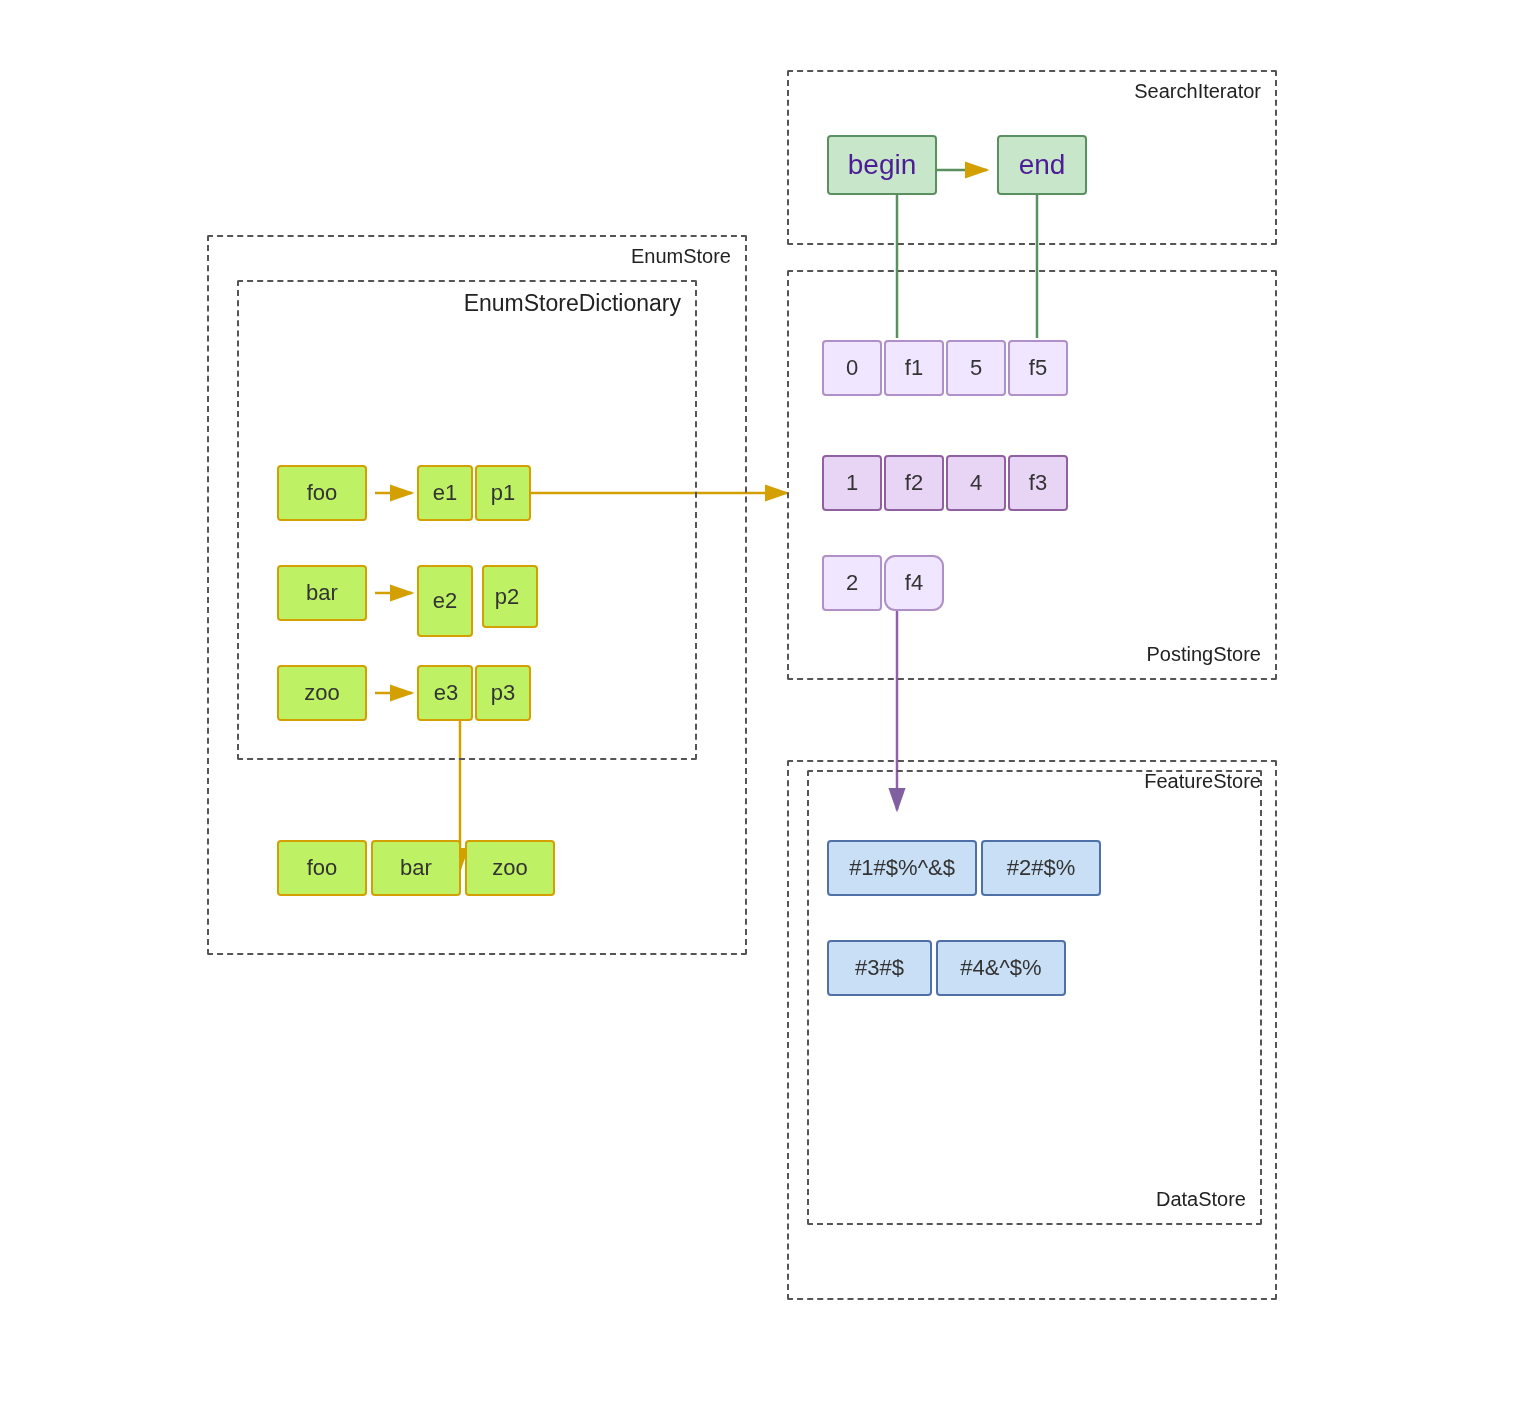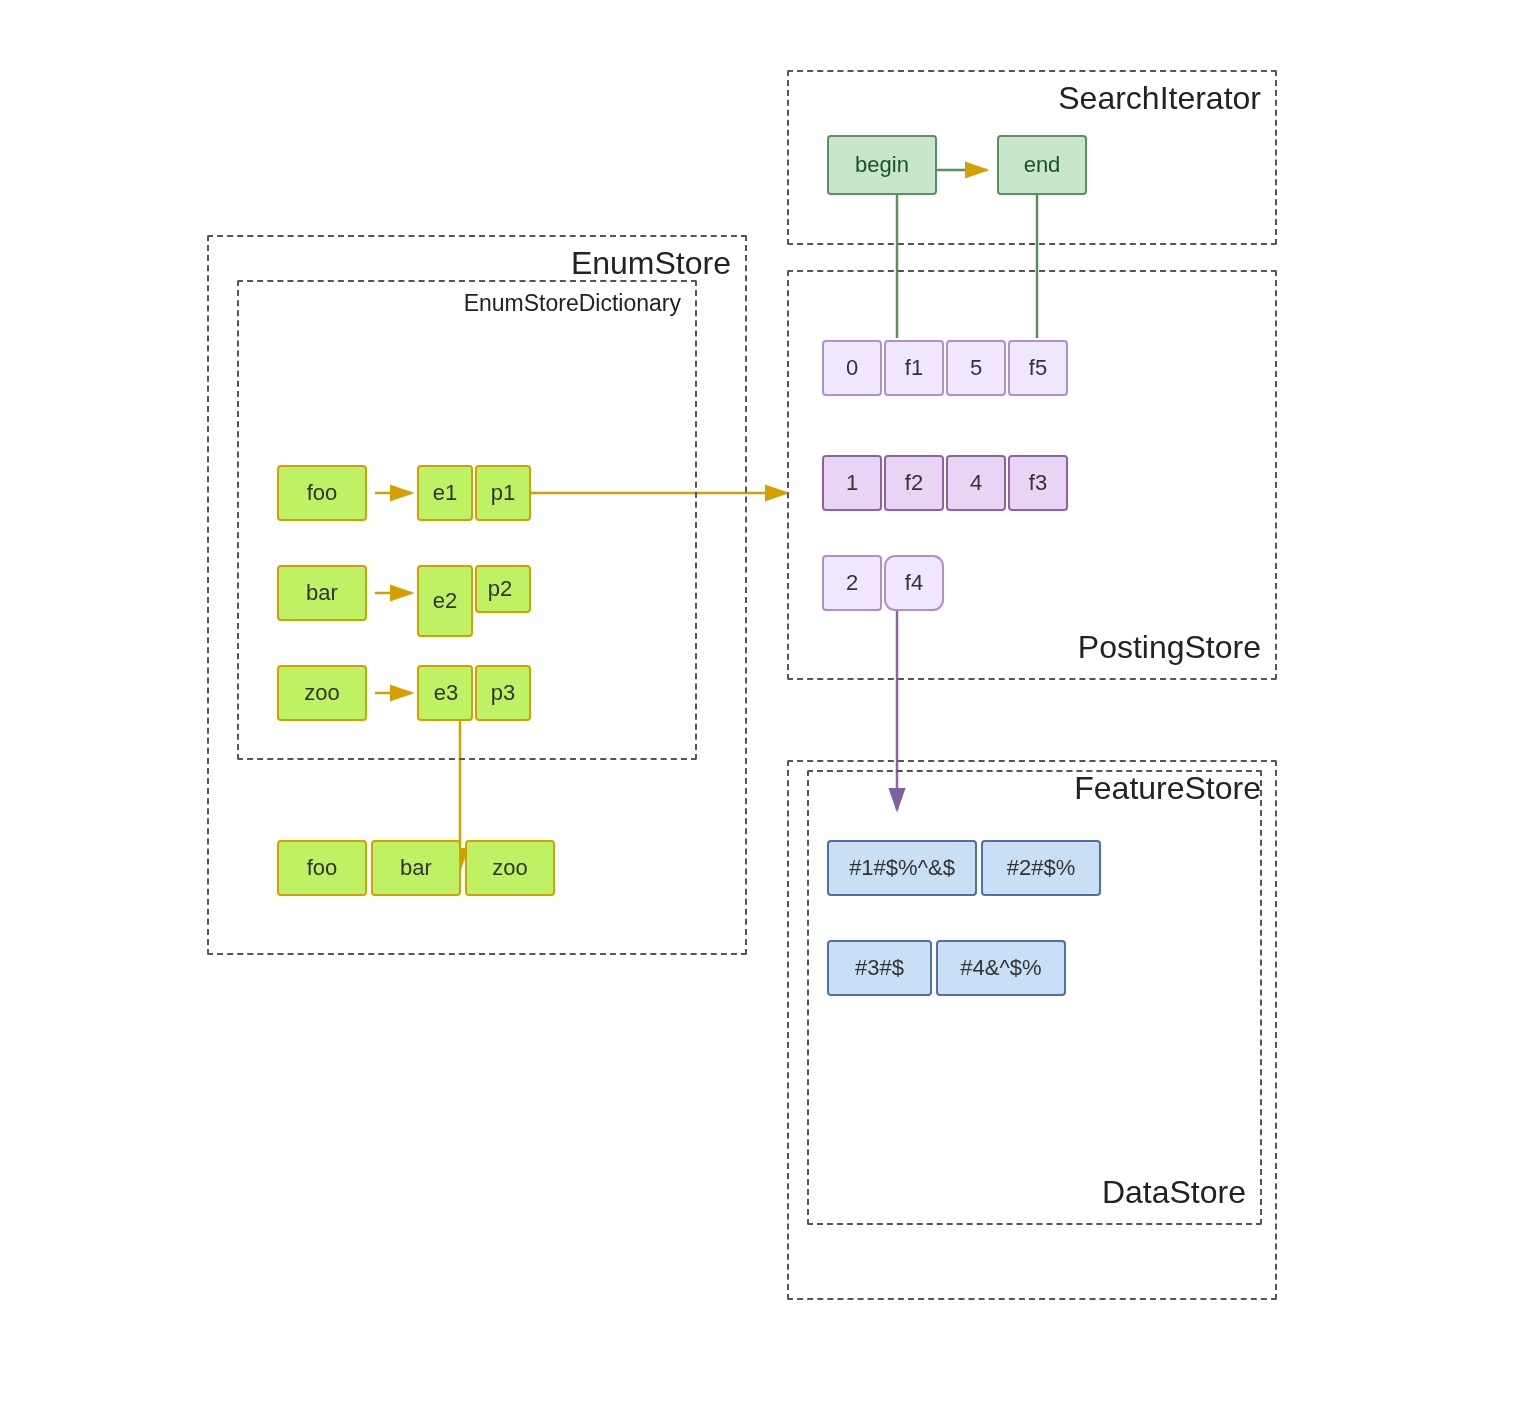--- a/index.html
+++ b/index.html
@@ -21,21 +21,21 @@
 
     
     .dashed-box {
       position: absolute;
       border: 2px dashed #555;
       border-radius: 2px;
     }
 
     .box-label {
       position: absolute;
-      font-size: 32px;
+      font-size: 20px;
       font-weight: normal;
       color: #222;
     }
 
     
     .orange-cell {
       background: #bef264;
       border: 2px solid #d4a000;
       border-radius: 4px;
       display: inline-flex;
@@ -62,22 +62,22 @@
     }
 
     
     .green-cell {
       background: #c8e6c9;
       border: 2px solid #5a9060;
       border-radius: 4px;
       display: inline-flex;
       align-items: center;
       justify-content: center;
-      font-size: 22px;
-      color: #14532d;
+      font-size: 28px;
+      color: #4c1d95;
       padding: 8px 22px;
       position: absolute;
     }
 
     
     .blue-cell {
       background: #c8dff5;
       border: 2px solid #5070a8;
       border-radius: 4px;
       display: inline-flex;
@@ -156,21 +156,21 @@
   </div>
 
   <div class="orange-cell" style="left:80px; top:425px; width:90px; height:56px;">foo</div>
 
   <div class="orange-cell" style="left:220px; top:425px; width:56px; height:56px;">e1</div>
   <div class="orange-cell" style="left:278px; top:425px; width:56px; height:56px;">p1</div>
 
   <div class="orange-cell" style="left:80px; top:525px; width:90px; height:56px;">bar</div>
 
   <div class="orange-cell" style="left:220px; top:525px; width:56px; height:72px;">e2</div>
-  <div class="orange-cell" style="left:278px; top:525px; width:56px; height:48px;padding-left:8px;">p2</div>
+  <div class="orange-cell" style="left:285px; top:525px; width:56px; height:63px;padding-left:8px;">p2</div>
 
   <div class="orange-cell" style="left:80px; top:625px; width:90px; height:56px;">zoo</div>
 
   <div class="orange-cell" style="left:220px; top:625px; width:56px; height:56px;padding-left:16px;">e3</div>
   <div class="orange-cell" style="left:278px; top:625px; width:56px; height:56px;">p3</div>
 
   <div class="orange-cell" style="left:80px; top:800px; width:90px; height:56px;">foo</div>
   <div class="orange-cell" style="left:174px; top:800px; width:90px; height:56px;">bar</div>
   <div class="orange-cell" style="left:268px; top:800px; width:90px; height:56px;">zoo</div>
 

